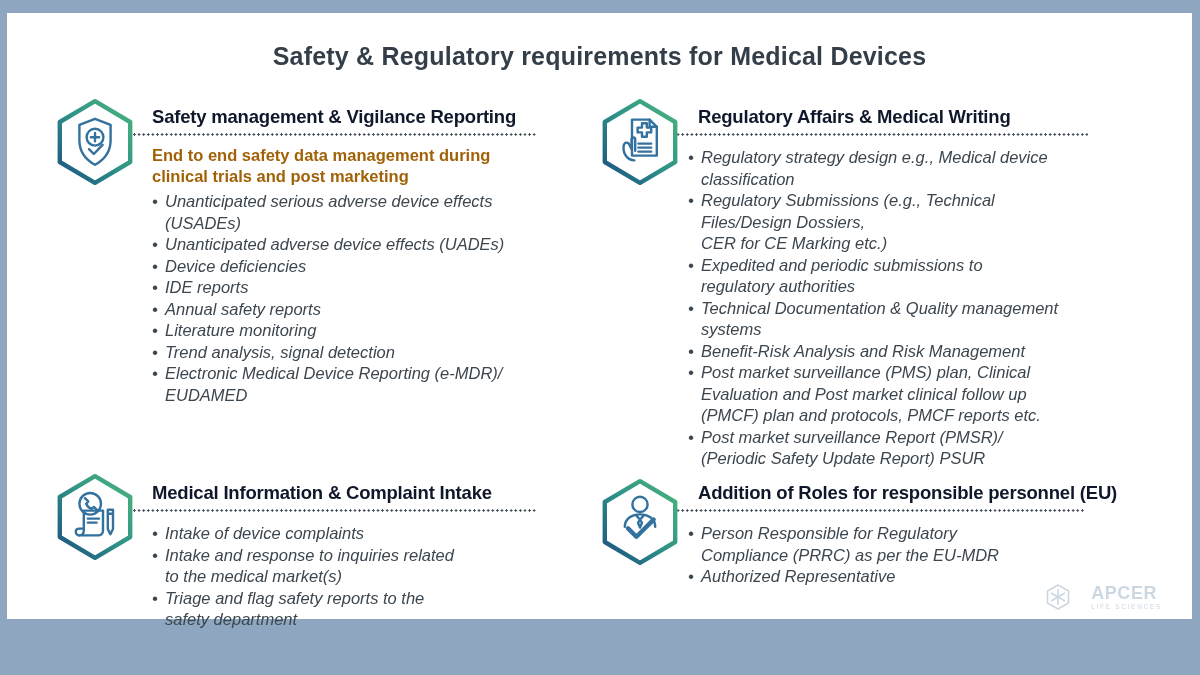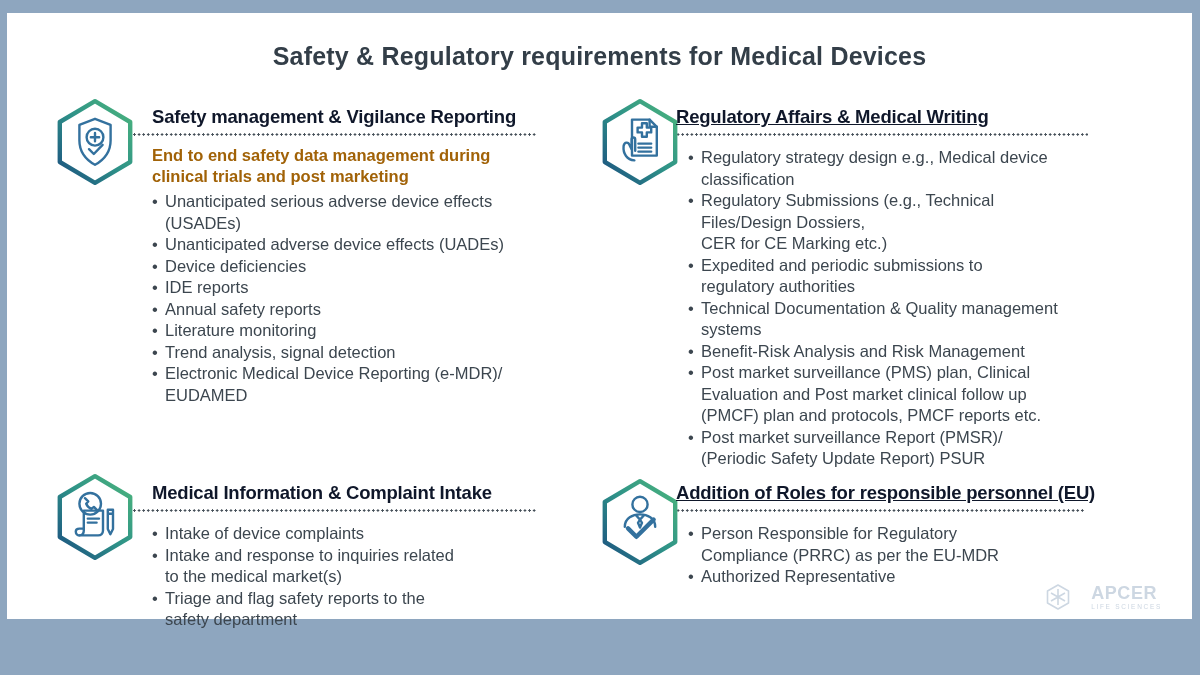--- a/index.html
+++ b/index.html
@@ -27,21 +27,21 @@
   #s1 .hex-icon, #s2 .hex-icon { top:3px; }
   #s3 .hex-icon { top:5px; }
   #s4 .hex-icon { top:10px; }
 
   .heading {
     position:absolute; top:10px; font-size:18.5px; font-weight:bold;
     color:#0f172a; line-height:24px; white-space:nowrap; letter-spacing:-0.2px;
     z-index:3;
   }
   #s1 .heading, #s3 .heading { left:97px; }
-  #s2 .heading, #s4 .heading { left:76px;text-decoration:underline; }
+  #s2 .heading, #s4 .heading { left:98px; }
   #s3 .heading, #s4 .heading { top:13px; }
 
   .dotline {
     position:absolute; height:3px; z-index:1;
     background-image:radial-gradient(circle, #454f58 1.15px, transparent 1.3px);
     background-size:4.6px 3px; background-repeat:repeat-x; background-position:0 50%;
   }
   #s1 .dotline, #s3 .dotline { left:68px; right:10px; }
   #s2 .dotline { left:62px; right:12px; }
   #s4 .dotline { left:62px; right:75px; }
@@ -56,20 +56,21 @@
 
   .lead {
     font-size:16.5px; font-weight:bold; color:#a16207;
     line-height:20.5px; white-space:pre-line; margin:0 0 5px 0;
   }
   .bullets { list-style:none; margin:0; padding:0; }
   .bullets li {
     position:relative; padding-left:13px;
     font-size:16.5px; line-height:21.5px; color:#3c464f;
     white-space:pre-line;
+    font-style:italic;
   }
   .bullets li::before { content:"\2022"; position:absolute; left:0; top:0; color:#3c464f; }
 
   .logo { position:absolute; right:30px; bottom:8px; display:flex; align-items:center; gap:20px; }
   .logo-text { color:#cdd7e2; }
   .logo-name { font-size:18px; font-weight:bold; letter-spacing:0.6px; line-height:18px; }
   .logo-sub  { font-size:6.5px; letter-spacing:1.7px; line-height:9px; }
 
   svg .stroke { fill:none; stroke:#33719e; stroke-width:3; stroke-linecap:round; stroke-linejoin:round; }
   svg .hexline { fill:#ffffff; stroke:url(#hexGrad); stroke-width:5.5; stroke-linejoin:round; }

